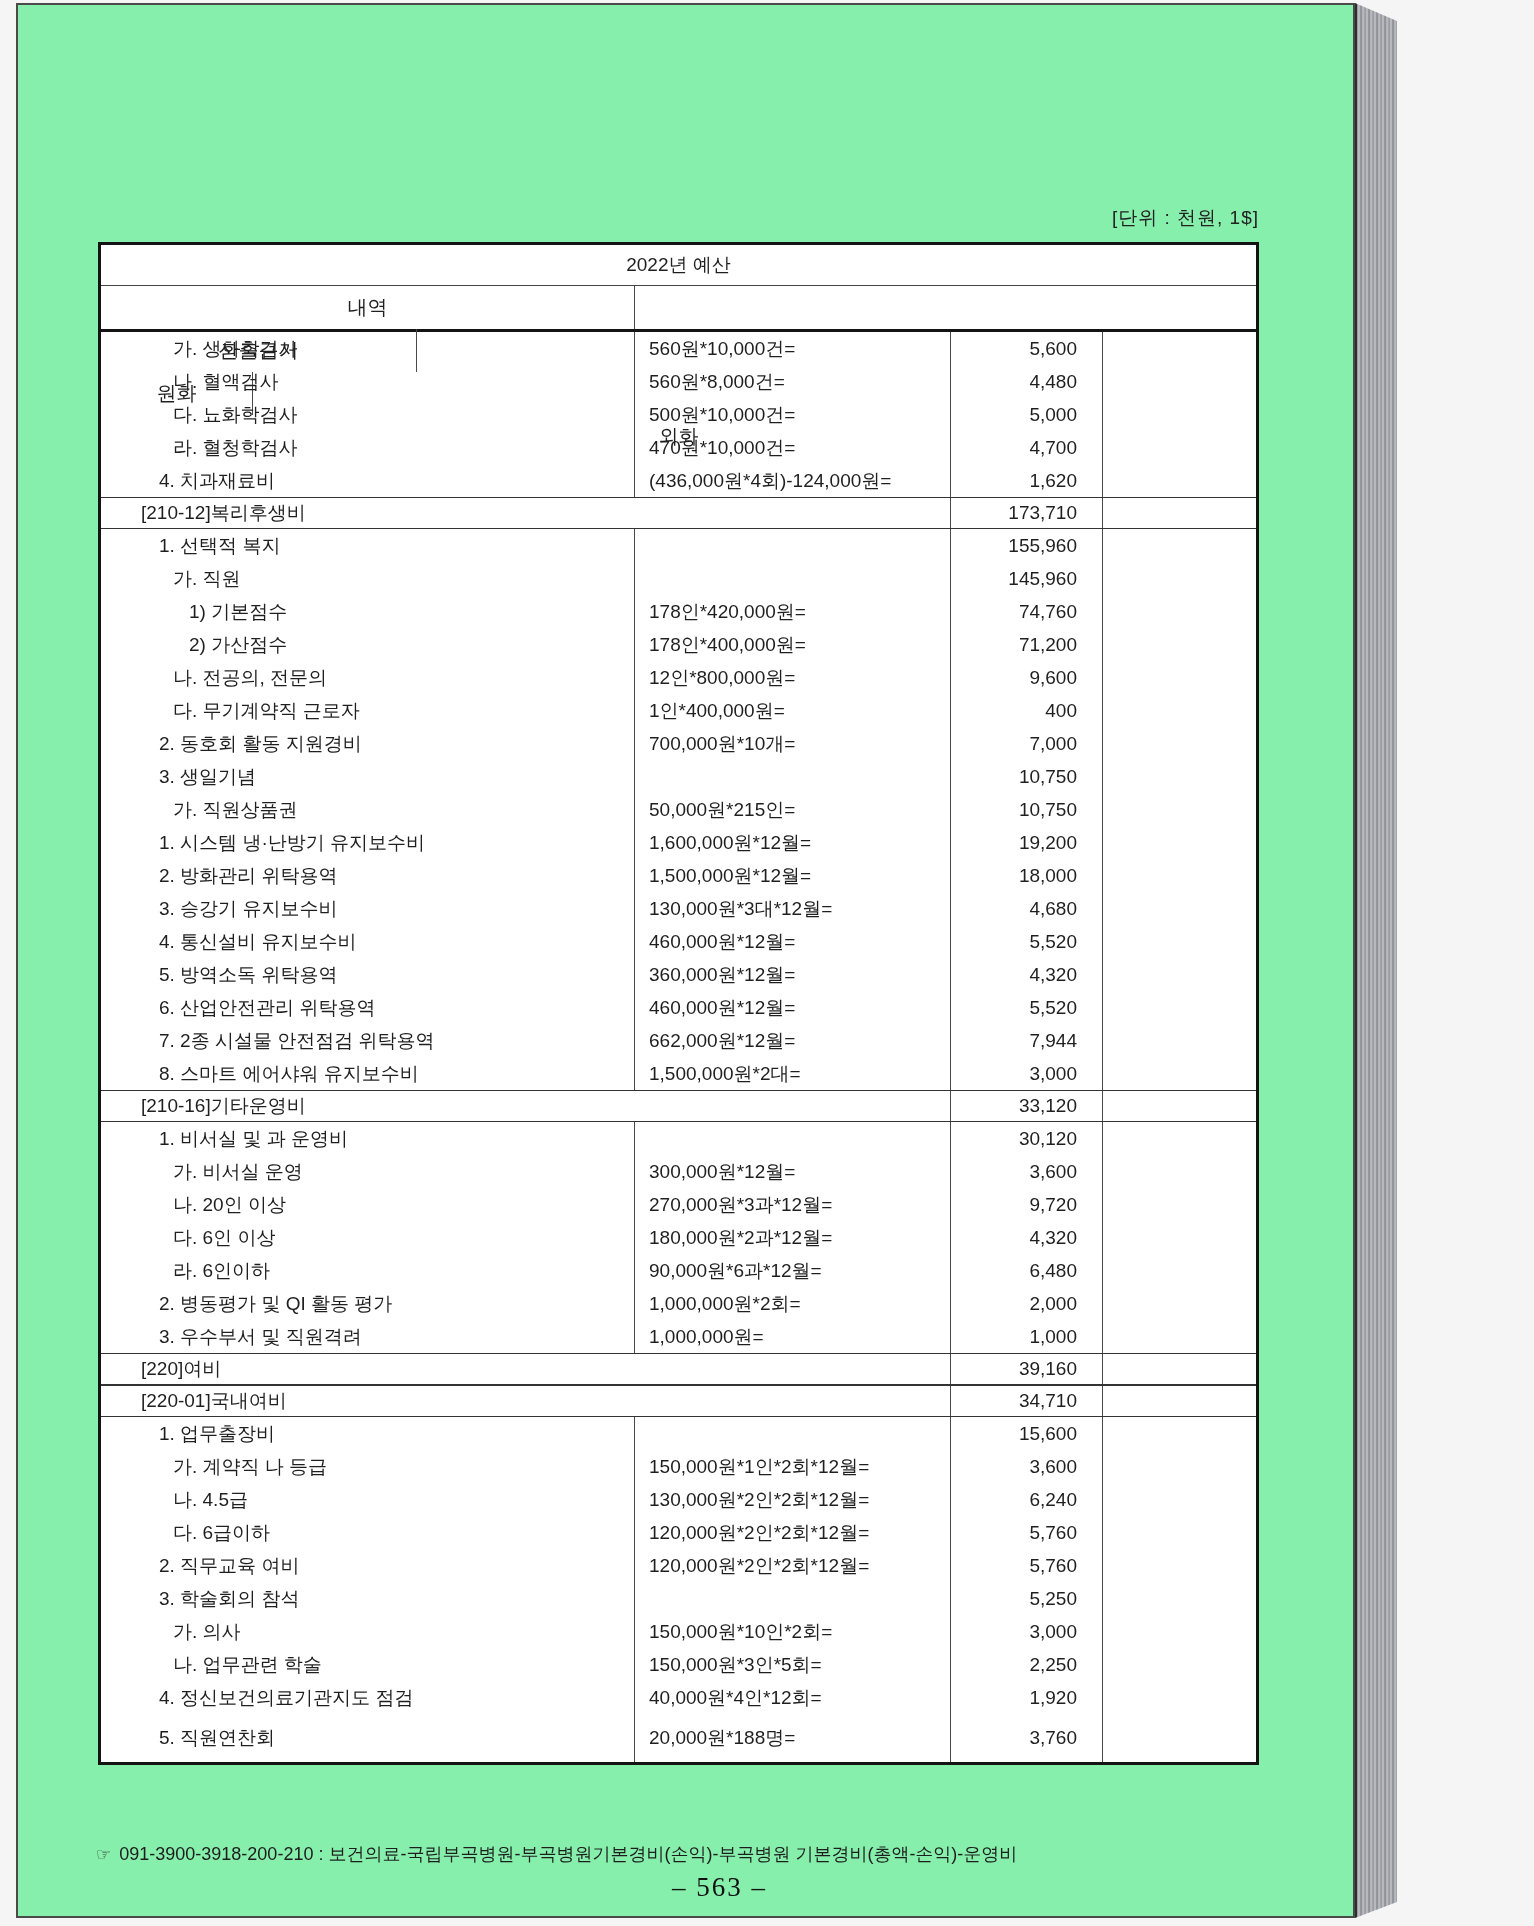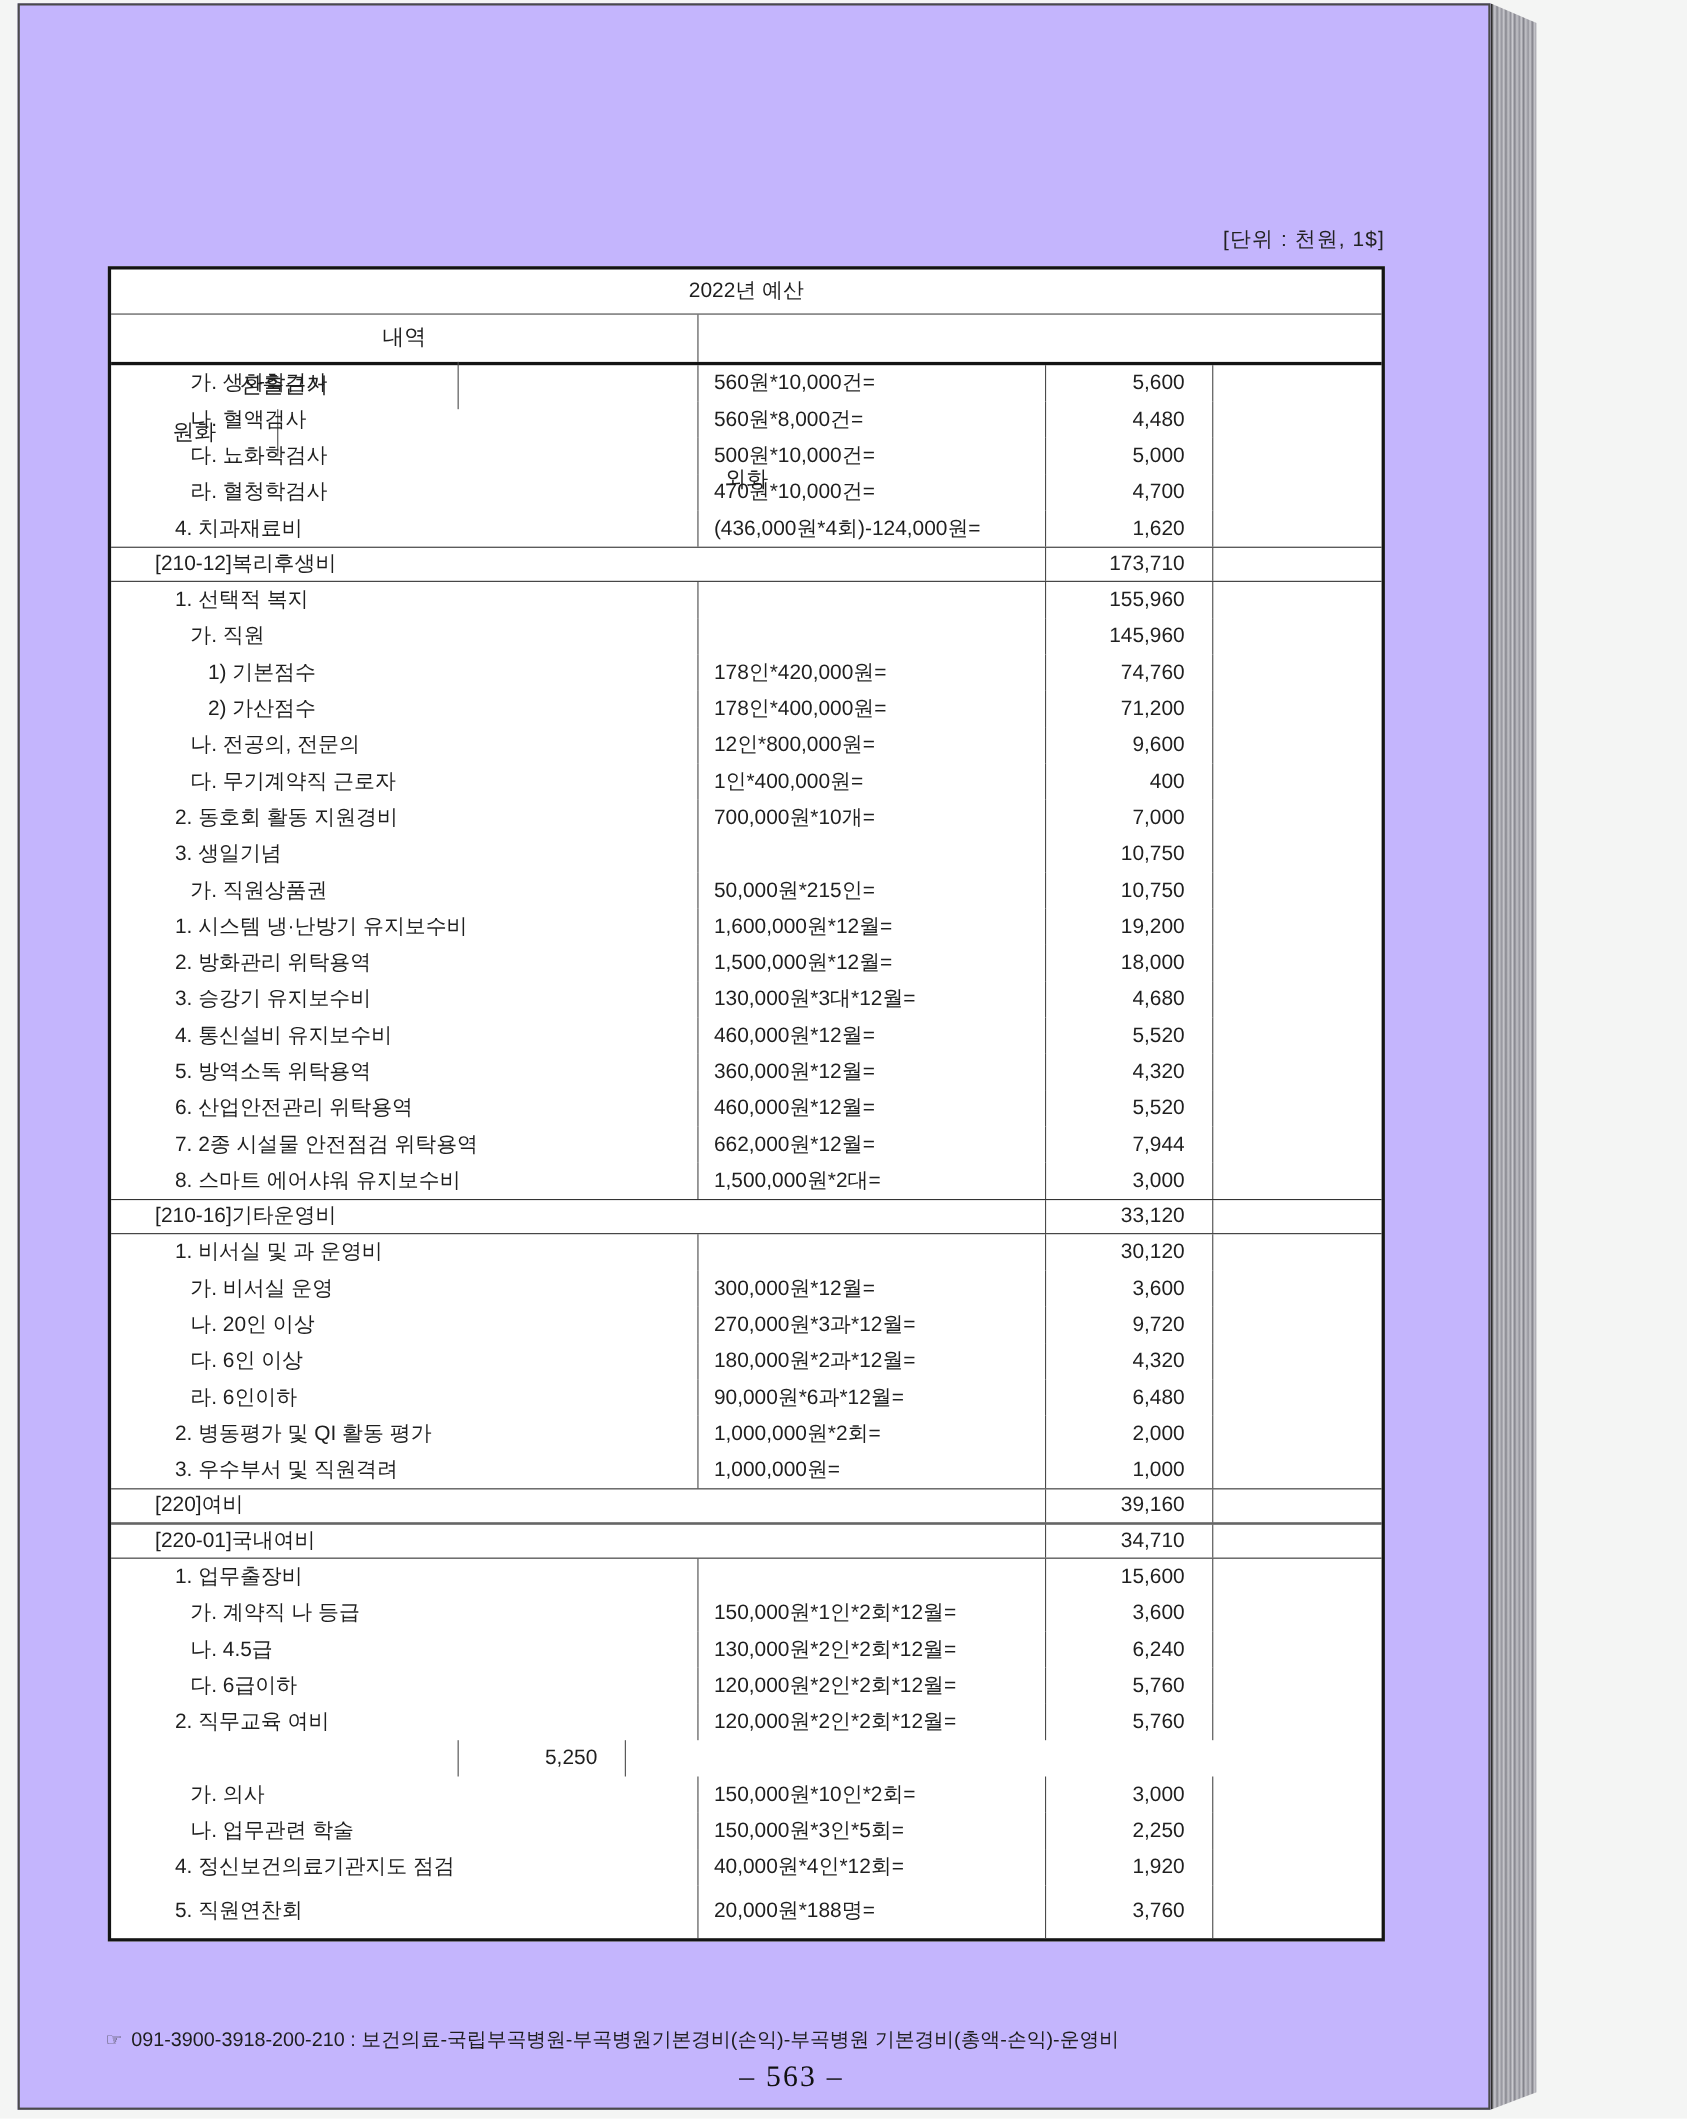--- a/index.html
+++ b/index.html
@@ -4,21 +4,21 @@
 <style>
   html,body{margin:0;padding:0;}
   body{
     width:1534px;height:1926px;position:relative;
     background:#f4f5f4;
     font-family:"Liberation Sans","DejaVu Sans",sans-serif;
     color:#1f1f1f;
   }
   .page{
     position:absolute;left:16px;top:3px;width:1339px;height:1915px;
-    background:#c4b5fd;border:2px solid #4a4a4a;box-sizing:border-box;
+    background:#86efac;border:2px solid #4a4a4a;box-sizing:border-box;
   }
   .edge-band{
     position:absolute;left:1355px;top:3px;width:42px;height:1915px;
     background:repeating-linear-gradient(to right,#8c8c94 0px,#c9c9ce 2px,#84848c 4px,#c2c2c7 6px,#9a9aa2 8px);
     border-left:2px solid #2e2e2e;box-sizing:border-box;
     clip-path:polygon(0 0,100% 18px,100% calc(100% - 16px),0 100%);
   }
   .unit-label{
     position:absolute;left:80px;top:200px;width:1161px;
     text-align:right;font-size:19px;letter-spacing:1px;color:#222;
@@ -296,20 +296,21 @@
           <div class="cell c-won">5,760</div>
           <div class="cell c-fx"></div>
         </div>
         <div class="row item">
           <div class="cell c-name ind1">2. 직무교육 여비</div>
           <div class="cell c-basis">120,000원*2인*2회*12월=</div>
           <div class="cell c-won">5,760</div>
           <div class="cell c-fx"></div>
         </div>
         <div class="row item">
+          <div class="cell c-name ind1">3. 학술회의 참석</div>
           <div class="cell c-basis"></div>
           <div class="cell c-won">5,250</div>
           <div class="cell c-fx"></div>
         </div>
         <div class="row item">
           <div class="cell c-name ind2">가. 의사</div>
           <div class="cell c-basis">150,000원*10인*2회=</div>
           <div class="cell c-won">3,000</div>
           <div class="cell c-fx"></div>
         </div>

